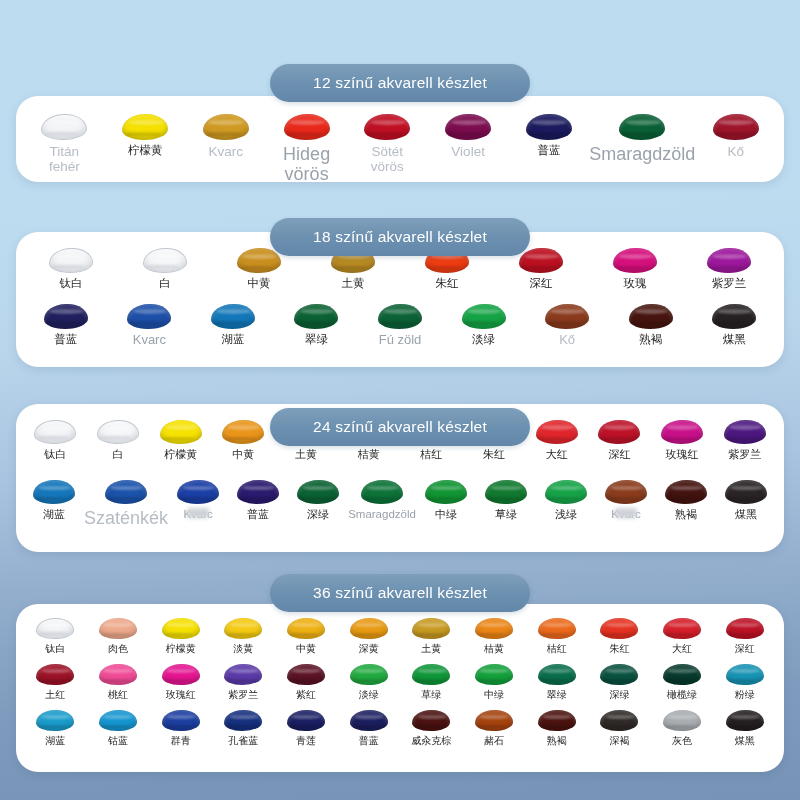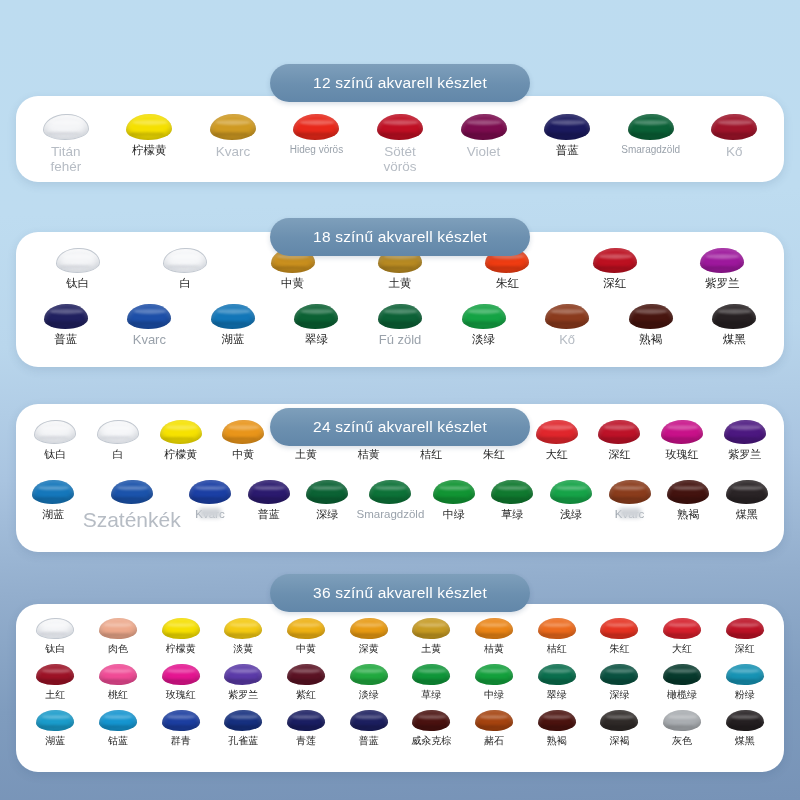--- a/index.html
+++ b/index.html
@@ -126,35 +126,35 @@
     position: absolute;
     background: #cfd3d8;
     filter: blur(2.2px);
     border-radius: 2px;
   }
 
   
   .c12 .stroke { width: 46px; height: 26px; }
   .c12 .rows { top: 18px; }
   .c12 .label { font-size: 11.5px; }
-  .c12 .label.mt { font-size: 10px; }
+  .c12 .label.mt { font-size: 18px; }
   .c12 .label.mt.big { font-size: 13.5px; }
 
   .c18 .stroke { width: 44px; height: 25px; }
   .c18 .rows { top: 16px; }
   .c18 .row + .row { margin-top: 14px; }
   .c18 .label { font-size: 11.5px; }
   .c18 .label.mt { font-size: 13px; }
 
   .c24 .stroke { width: 42px; height: 24px; }
   .c24 .rows { top: 16px; }
   .c24 .row + .row { margin-top: 20px; }
   .c24 .label { font-size: 11px; }
   .c24 .label.mt { font-size: 11.5px; }
-  .c24 .label.mt.big { font-size: 21px; }
+  .c24 .label.mt.big { font-size: 18px; }
 
   .c36 .stroke { width: 38px; height: 21px; }
   .c36 .rows { top: 14px; }
   .c36 .row + .row { margin-top: 10px; }
   .c36 .label { font-size: 10px; }
 </style>
 </head>
 <body>
 
 <div id="stage">
@@ -226,20 +226,24 @@
           </div>
           <div class="cell">
             <div class="stroke" style="--c: #ef3c12;"></div>
             <div class="label">朱红</div>
           </div>
           <div class="cell">
             <div class="stroke" style="--c: #bc1020;"></div>
             <div class="label">深红</div>
           </div>
           <div class="cell">
+            <div class="stroke" style="--c: #d5107c;"></div>
+            <div class="label">玫瑰</div>
+          </div>
+          <div class="cell">
             <div class="stroke" style="--c: #9d189c;"></div>
             <div class="label">紫罗兰</div>
           </div>
         </div>
         <div class="row">
           <div class="cell">
             <div class="stroke" style="--c: #20205f;"></div>
             <div class="label">普蓝</div>
           </div>
           <div class="cell">

